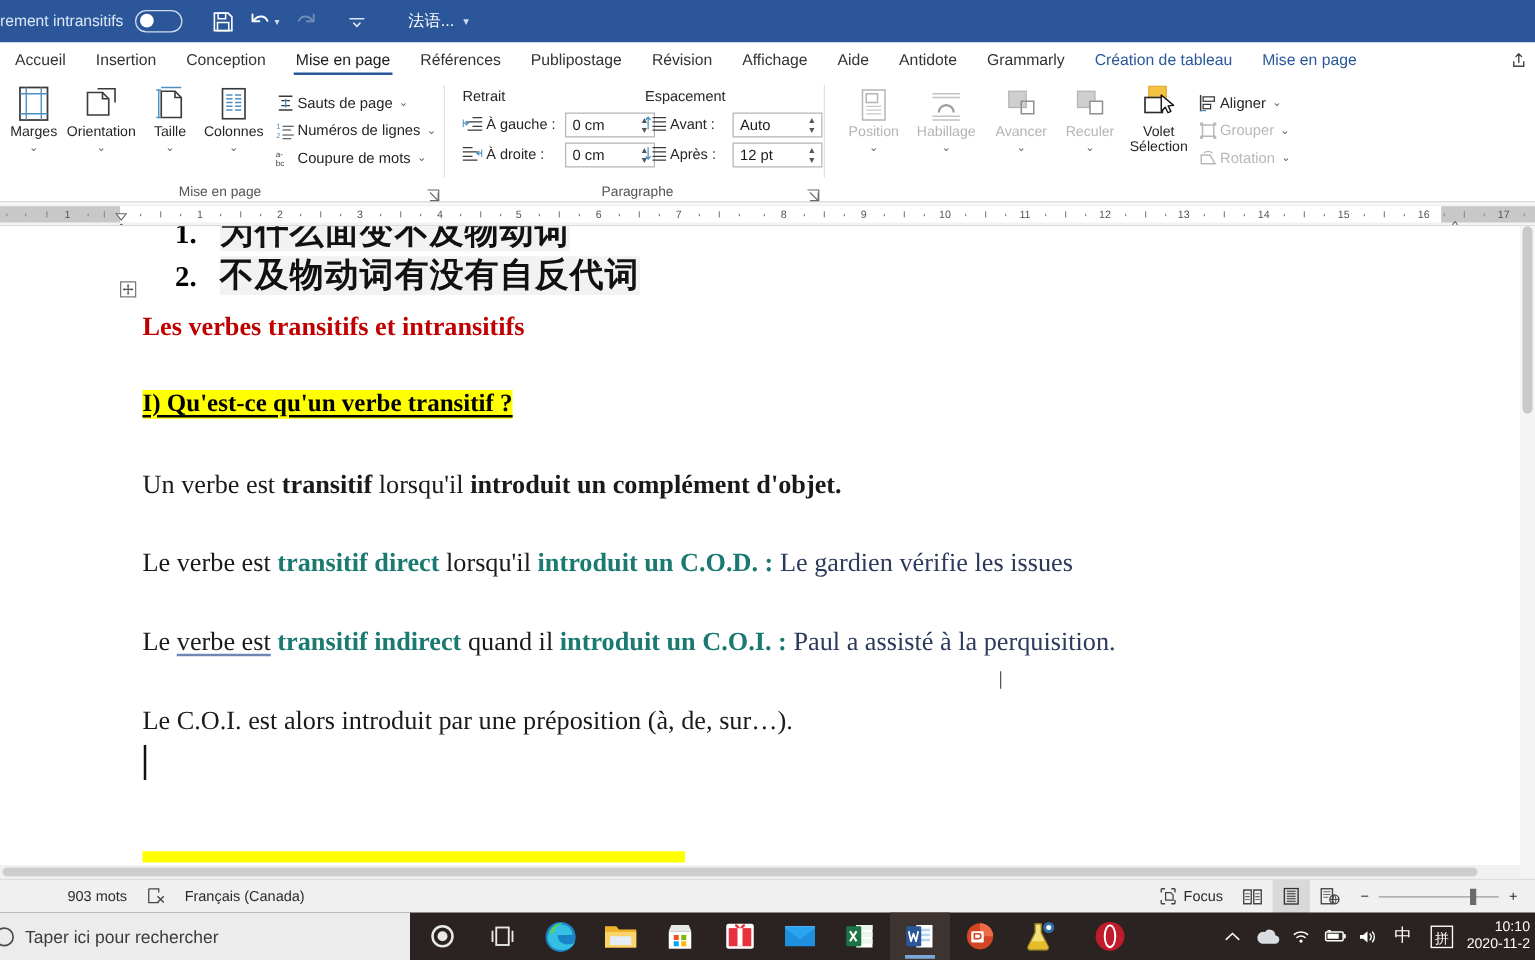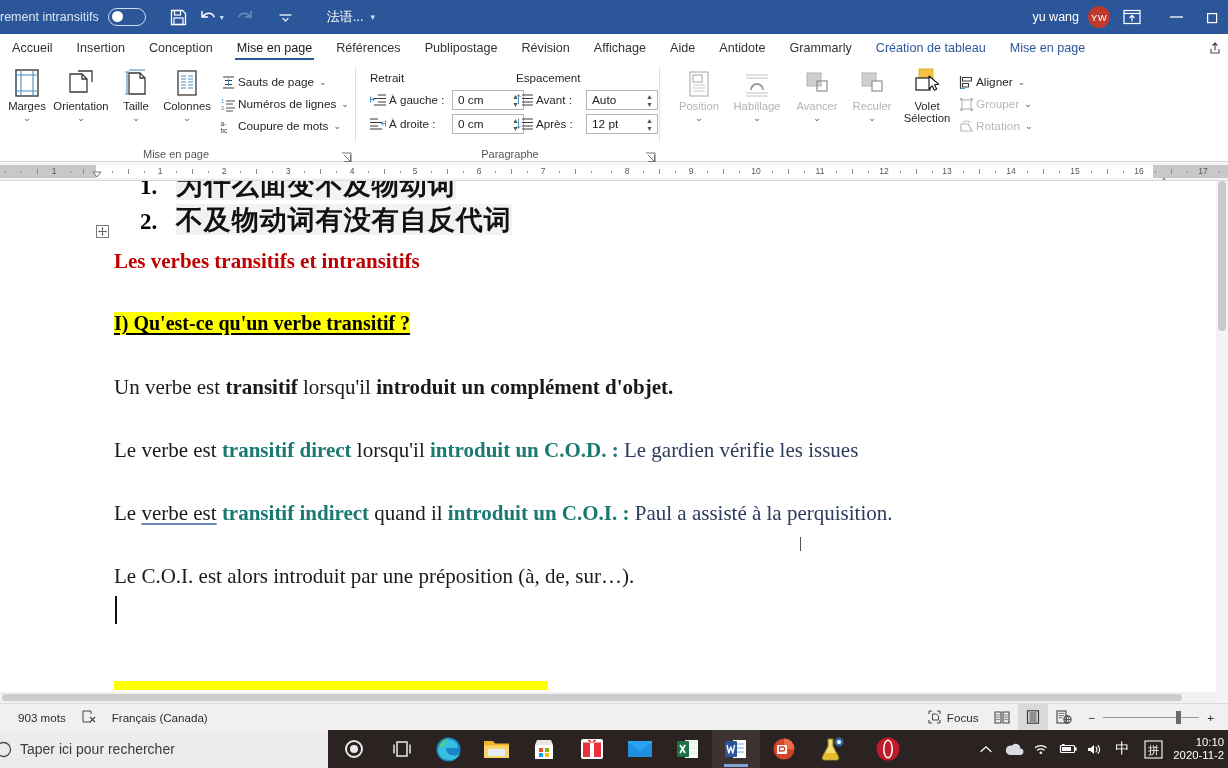--- a/index.html
+++ b/index.html
@@ -133,21 +133,21 @@
   
   .vscroll { position:absolute; right:0; top:181px; width:12px; height:522px; background:#f4f4f4; }
   .vscroll .thumb { position:absolute; left:2px; top:0px; width:8px; height:150px; background:#c9c9c9; border-radius:4px; }
   .hscroll { position:absolute; left:0; bottom:0px; height:11px; width:1216px; background:#f1f1f1; }
   .hscroll .thumb { position:absolute; left:2px; top:2px; height:7px; width:1180px; background:#cdcdcd; border-radius:4px; }
 
   
   .statusbar {
     position:absolute; left:0; top:703px; width:1228px; height:27px;
     background:#f0f0f0; border-top:1px solid #dcdcdc; display:flex; align-items:center;
-    font-size:11.6px; color:#2b2b2b;
+    font-size:11.6px; color:#2b2b2b;padding-left:36px;
   }
   .sb-item { display:flex; align-items:center; height:27px; padding:0 8px; white-space:nowrap; }
   .sb-item.sel { background:#d9d9d9; }
   .zoomtrack { width:96px; height:1px; background:#9a9a9a; position:relative; }
   .zoomthumb { position:absolute; left:73px; top:-6px; width:5px; height:13px; background:#6a6a6a; }
 
   
   .taskbar {
     position:absolute; left:0; top:730px; width:1228px; height:38px;
     background:#2b2321;
@@ -201,41 +201,20 @@
     <div class="tb-icon" style="margin-left:12px">
       <svg width="16" height="14" viewBox="0 0 16 14">
           <path d="M2 5h11M5 8.5l2.5 2.5L10 8.5" fill="none" stroke="#dce6f4" stroke-width="1.3" stroke-linecap="round"></path>
         </svg>
     </div>
 
     <span class="tb-lang">法语...</span>
     <span class="tb-caret">▾</span>
 
 
-    <div class="tb-right">
-      <span class="tb-user">yu wang</span>
-      <div class="avatar">YW</div>
-      <div class="winbtn">
-        <svg width="18" height="16" viewBox="0 0 18 16">
-            <rect x="1" y="1.5" width="16" height="13" fill="none" stroke="#fff" stroke-width="1.2"></rect>
-            <path d="M1 4.5h16" stroke="#fff" stroke-width="1.2"></path>
-            <path d="M9 12V6.5M6.8 8.6L9 6.4l2.2 2.2" fill="none" stroke="#fff" stroke-width="1.2" stroke-linecap="round" stroke-linejoin="round"></path>
-          </svg>
-      </div>
-      <div class="winbtn">
-        <svg width="13" height="2" viewBox="0 0 13 2">
-            <path d="M0 1h13" stroke="#fff" stroke-width="1.3"></path>
-          </svg>
-      </div>
-      <div class="winbtn" style="width:30px">
-        <svg width="13" height="13" viewBox="0 0 13 13">
-            <rect x="0.6" y="2.6" width="9" height="9" fill="none" stroke="#fff" stroke-width="1.2"></rect>
-          </svg>
-      </div>
-    </div>
   </div>
 
   <div class="tabstrip">
     <div class="tab"><span>Accueil</span></div>
     <div class="tab"><span>Insertion</span></div>
     <div class="tab"><span>Conception</span></div>
     <div class="tab active"><span>Mise en page</span></div>
     <div class="tab"><span>Références</span></div>
     <div class="tab"><span>Publipostage</span></div>
     <div class="tab"><span>Révision</span></div>

